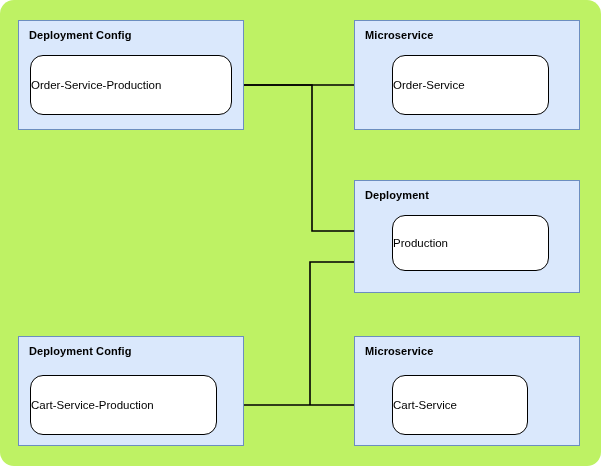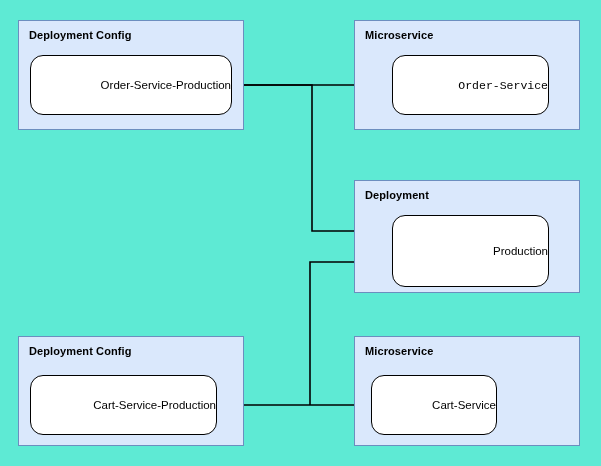--- a/index.html
+++ b/index.html
@@ -9,22 +9,23 @@
     background: #ffffff;
   }
   body {
     font-family: "Liberation Sans", sans-serif;
     -webkit-font-smoothing: antialiased;
   }
   #canvas {
     position: relative;
     width: 601px;
     height: 466px;
-    background: #5eead4;
+    background: #bef264;
     overflow: hidden;
+    border-radius: 14px;
   }
   #edge-layer {
     position: absolute;
     left: 0;
     top: 0;
     width: 601px;
     height: 466px;
     pointer-events: none;
   }
   .group-box {
@@ -44,21 +45,21 @@
     white-space: nowrap;
   }
   .node-box {
     position: absolute;
     box-sizing: border-box;
     background: #ffffff;
     border: 1.6px solid #000000;
     border-radius: 13px;
     display: flex;
     align-items: center;
-    justify-content: flex-end;
+    justify-content: flex-start;
   }
   .node-label {
     font-size: 11.5px;
     color: #000000;
     text-align: center;
     white-space: nowrap;
   }
 </style>
 </head>
 <body>
@@ -84,38 +85,38 @@
   <div class="group-box" style="left:18px; top:20px; width:226px; height:110px;">
     <div class="group-title">Deployment Config</div>
   </div>
   <div class="node-box" style="left:30px; top:55px; width:202px; height:60px;">
     <span class="node-label">Order-Service-Production</span>
   </div>
 
   <div class="group-box" style="left:354px; top:20px; width:226px; height:110px;">
     <div class="group-title">Microservice</div>
   </div>
-  <div class="node-box" style="left:392px; top:55px; width:157px; height:60px;font-family:Liberation Mono, monospace;">
+  <div class="node-box" style="left:392px; top:55px; width:157px; height:60px;">
     <span class="node-label">Order-Service</span>
   </div>
 
   <div class="group-box" style="left:354px; top:180px; width:226px; height:113px;">
     <div class="group-title">Deployment</div>
   </div>
-  <div class="node-box" style="left:392px; top:215px; width:157px; height:72px;">
+  <div class="node-box" style="left:392px; top:215px; width:157px; height:56px;">
     <span class="node-label">Production</span>
   </div>
 
   <div class="group-box" style="left:18px; top:336px; width:226px; height:110px;">
     <div class="group-title">Deployment Config</div>
   </div>
   <div class="node-box" style="left:30px; top:375px; width:187px; height:60px;">
     <span class="node-label">Cart-Service-Production</span>
   </div>
 
   <div class="group-box" style="left:354px; top:336px; width:226px; height:110px;">
     <div class="group-title">Microservice</div>
   </div>
-  <div class="node-box" style="left:371px; top:375px; width:126px; height:60px;">
+  <div class="node-box" style="left:392px; top:375px; width:136px; height:60px;">
     <span class="node-label">Cart-Service</span>
   </div>
 
 </div>
 
 </body></html>

